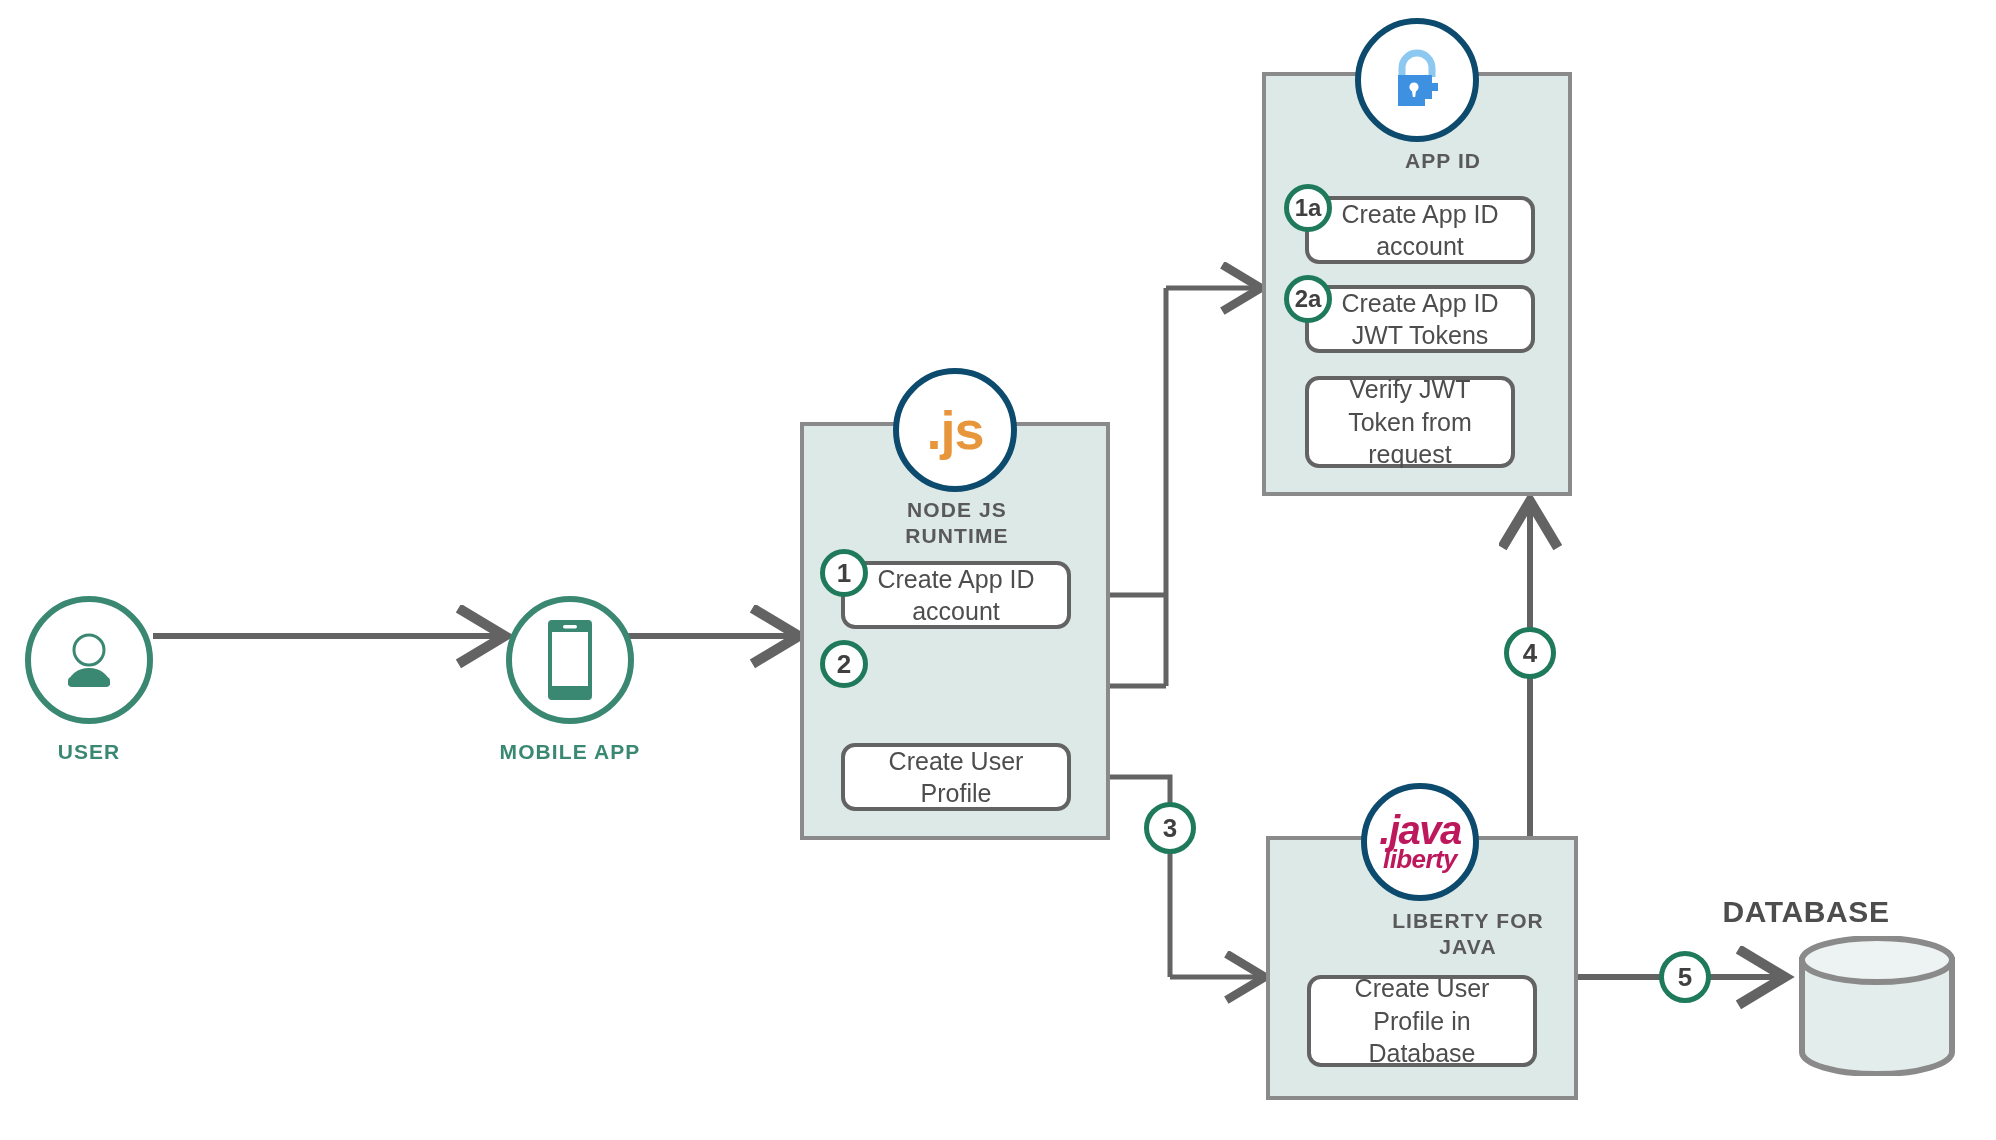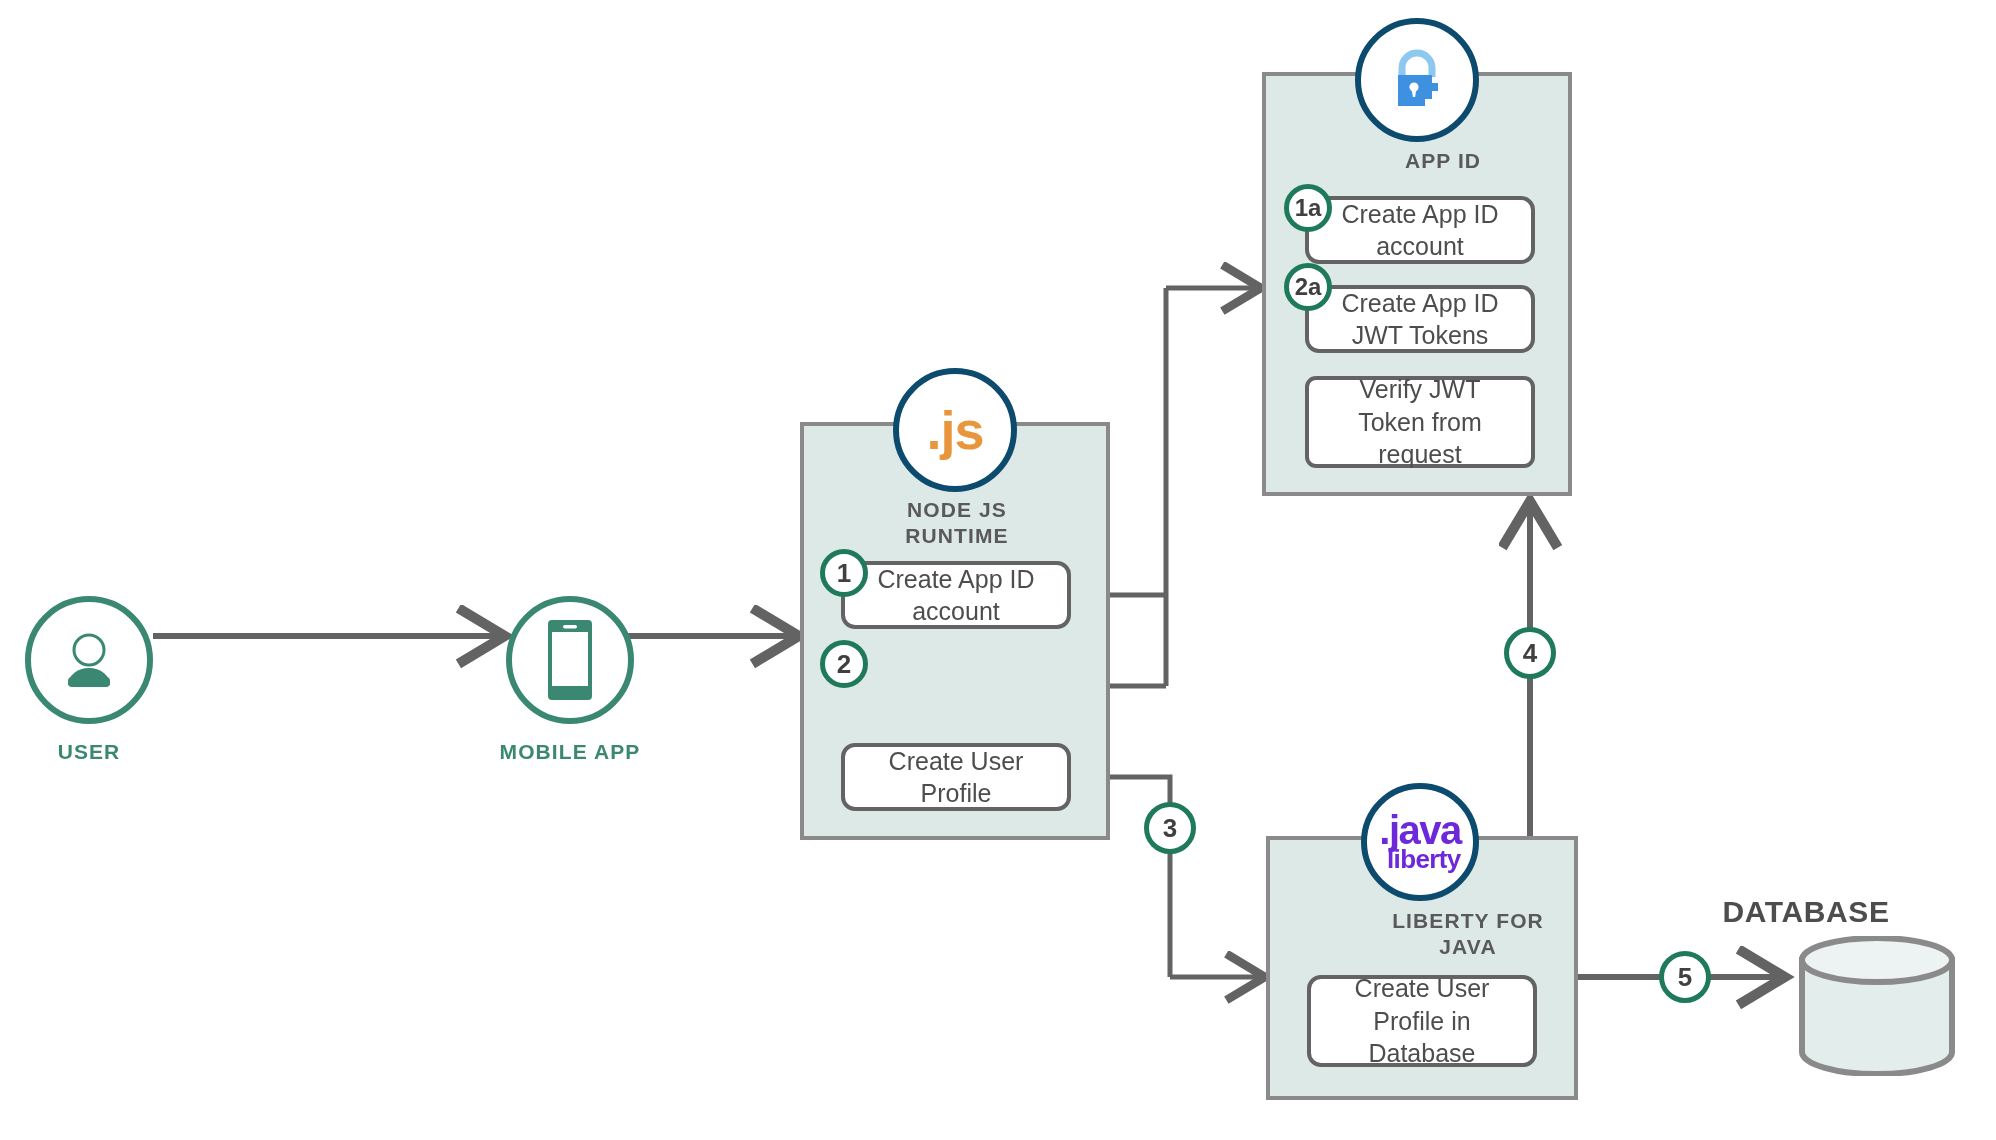--- a/index.html
+++ b/index.html
@@ -126,24 +126,25 @@
   }
 
   
   .js-logo {
     font-size: 54px;
     font-weight: bold;
     color: #e8963c;
     letter-spacing: -1px;
   }
   .java-logo {
-    text-align: right;
+    text-align: center;
     line-height: 0.85;
-    color: #6d28d9;
-    font-weight: bold;
+    color: #be185d;
+    font-weight: bold;
+    font-style: italic;
   }
   .java-logo .jv { font-size: 40px; letter-spacing: -1.5px; display: block; }
   .java-logo .lb { font-size: 26px; letter-spacing: -0.6px; display: block; margin-top: 1px; }
 </style>
 </head>
 <body>
 
 <div id="canvas">
 
   <svg class="stage" viewBox="0 0 1996 1140" width="1996" height="1140" xmlns="http://www.w3.org/2000/svg">
@@ -204,23 +205,23 @@
       <path d="M27.7 41.5 H32.3 L31.2 50 H28.8 Z" fill="#ffffff"></path>
     </svg>
   </div>
 
   <div class="action-box" style="left:1305px; top:196px; width:230px; height:68px;">Create App ID
 account</div>
   <div class="step-badge small-label" style="left:1284px; top:184px; width:48px; height:48px;">1a</div>
 
   <div class="action-box" style="left:1305px; top:285px; width:230px; height:68px;">Create App ID
 JWT Tokens</div>
-  <div class="step-badge small-label" style="left:1284px; top:263px; width:48px; height:48px;">2a</div>
-
-  <div class="action-box" style="left:1305px; top:376px; width:230px; height:92px;border-radius:11px;">Verify JWT
+  <div class="step-badge small-label" style="left:1284px; top:275px; width:48px; height:48px;">2a</div>
+
+  <div class="action-box" style="left:1305px; top:376px; width:210px; height:92px;">Verify JWT
 Token from
 request</div>
 
   <div class="zone" style="left:1266px; top:836px; width:312px; height:264px;"></div>
   <div class="zone-title" style="left:1266px; top:908px; width:352px;">LIBERTY FOR
 JAVA</div>
 
   <div class="logo-circle" style="left:1361px; top:783px; width:118px; height:118px;">
     <span class="java-logo">
       <span class="jv">.java</span>

